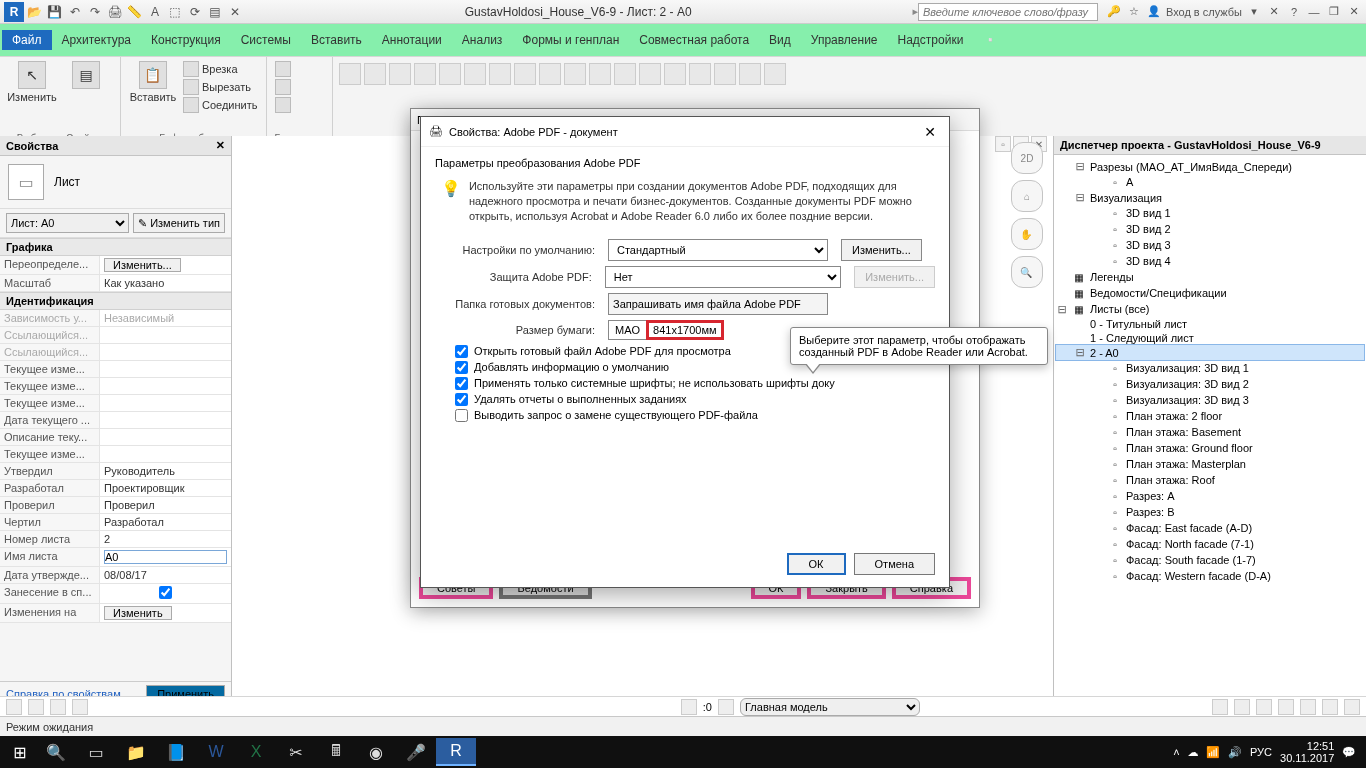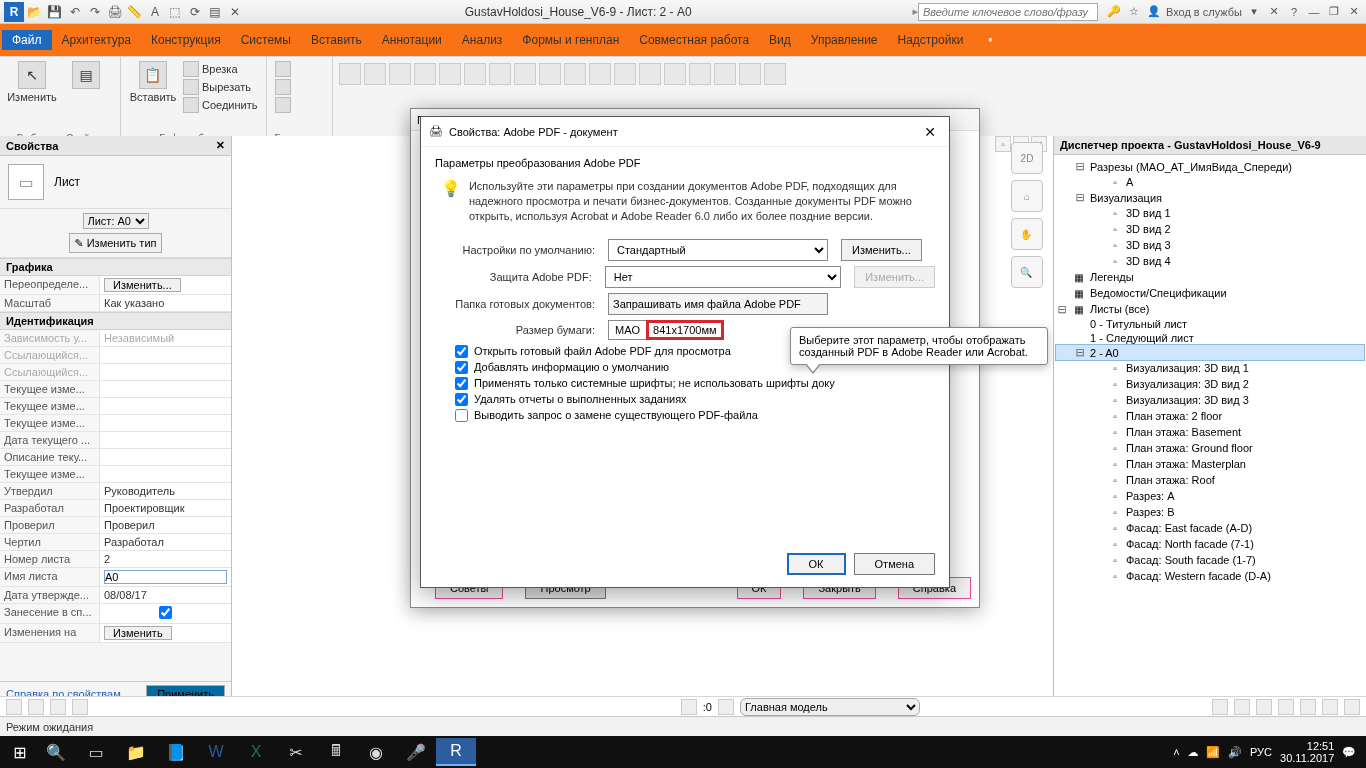--- a/index.html
+++ b/index.html
@@ -6,41 +6,41 @@
 body { background: #fff; width: 1366px; height: 768px; overflow: hidden; position: relative; }
 
 .titlebar { height: 24px; background: linear-gradient(#f8f8f8,#e8e8e8); border-bottom: 1px solid #ccc; display: flex; align-items: center; padding: 0 4px; }
 .titlebar .qat { display: flex; gap: 2px; align-items: center; }
 .titlebar .qat span { width: 18px; height: 18px; display:inline-flex; align-items:center; justify-content:center; color:#555; font-size:12px; }
 .titlebar .title-text { flex:1; text-align:center; color:#333; font-size:12px; }
 .titlebar .search-box { width: 180px; height:18px; border:1px solid #aaa; background:#fff; padding:0 4px; color:#999; font-style:italic; font-size:11px; }
 .titlebar .right-icons { display:flex; gap:4px; align-items:center; margin-left:8px; }
 .titlebar .right-icons span { width:16px; height:16px; display:inline-flex; align-items:center; justify-content:center; color:#555; }
 
-.menubar { height: 20px; background:#f97316; display:flex; align-items:center; padding:16px 2px; border-bottom:1px solid #d6d6d6; }
+.menubar { height: 20px; background:#86efac; display:flex; align-items:center; padding:16px 2px; border-bottom:1px solid #d6d6d6; }
 .menubar .file-tab { background:#1e6abf; color:#fff; padding:3px 10px; font-size:12px; }
 .menubar .mitem { padding:3px 10px; color:#333; font-size:12px; cursor:pointer;text-align:right; }
 
 .ribbon { height: 90px; background: #f4f4f4; border-bottom:1px solid #c8c8c8; display:flex; }
 .ribbon-panel { border-right:1px solid #d0d0d0; padding:4px 8px 2px 8px; display:flex; flex-direction:column; justify-content:space-between; }
 .ribbon-row { display:flex; gap:6px; }
 .ribbon-big { width:48px; display:flex; flex-direction:column; align-items:center; gap:2px; font-size:10px; color:#333; }
 .ribbon-big .ico { width:28px; height:28px; background:#e0e0e0; border:1px solid #bbb; display:flex; align-items:center; justify-content:center; font-size:14px; }
 .ribbon-small { display:flex; align-items:center; gap:3px; font-size:11px; color:#333; }
 .ribbon-small .ico { width:16px;height:16px;background:#e0e0e0;border:1px solid #bbb;display:inline-block; }
 .panel-label { text-align:center; font-size:10px; color:#666; }
 .ribbon-rest { flex:1; display:flex; gap:3px; padding:6px; flex-wrap:wrap; align-content:flex-start; }
 .ribbon-rest .ico { width:22px;height:22px;background:#e8e8e8;border:1px solid #ccc; }
 
 .content { position:absolute; top:136px; left:0; right:0; bottom:62px; display:flex; }
 .props { width:232px; background:#f5f5f5; border-right:1px solid #c0c0c0; display:flex; flex-direction:column; }
 .props-title { background:#e6e6e6; padding:3px 6px; font-weight:bold; display:flex; justify-content:space-between; align-items:center; border-bottom:1px solid #c4c4c4;}
 .props-head { display:flex; align-items:center; gap:10px; padding:8px; border-bottom:1px solid #ddd; }
 .props-head .sheet-ico { width:36px;height:36px;border:1px solid #aaa;background:#fff;display:flex;align-items:center;justify-content:center;font-size:16px;color:#888; }
-.props-sel { display:flex; align-items:center; gap:4px; padding:4px 6px; border-bottom:1px solid #ddd;flex-direction:column;}
+.props-sel { display:flex; align-items:center; gap:4px; padding:4px 6px; border-bottom:1px solid #ddd;}
 .props-sel select { flex:1; height:20px; border:1px solid #aaa; font-size:11px; }
 .props-sel button { height:20px; border:1px solid #aaa; background:#f0f0f0; padding:0 4px; font-size:11px; display:flex; align-items:center; gap:3px;}
 .props-group { background:#e9e9e9; padding:2px 6px; font-weight:bold; border-top:1px solid #d0d0d0; border-bottom:1px solid #d0d0d0;}
 .props-grid { }
 .props-row { display:flex; border-bottom:1px solid #e4e4e4; }
 .props-row .k { width:100px; padding:2px 4px; color:#555; background:#f7f7f7; border-right:1px solid #e4e4e4; overflow:hidden; white-space:nowrap; text-overflow:ellipsis;}
 .props-row .v { flex:1; padding:2px 4px; background:#fff; color:#333; overflow:hidden; white-space:nowrap; }
 .props-row .v input { width:100%; border:none; font-size:11px; padding:0;}
 .props-row .v button { border:1px solid #aaa; background:#f0f0f0; padding:0 8px; font-size:11px;}
 .props-footer { display:flex; justify-content:space-between; align-items:center; padding:3px 6px; border-top:1px solid #ccc; font-size:11px; }
@@ -53,41 +53,41 @@
 .browser-title { background:#e6e6e6; padding:3px 6px; font-weight:bold; border-bottom:1px solid #c4c4c4; white-space:nowrap; overflow:hidden; text-overflow:ellipsis;}
 .tree { flex:1; overflow:auto; padding:4px 2px; font-size:12px; }
 .tree-node { display:flex; align-items:center; gap:4px; padding:1px 0 1px 0; white-space:nowrap; }
 .tree-node .exp { width:12px; display:inline-block; text-align:center; color:#666;}
 .tree-node .ico { width:14px;height:14px; display:inline-flex;align-items:center;justify-content:center; font-size:10px; }
 .tree-node.selected { background:#cfe5fb; outline:1px solid #8ab7e8;}
 .ind1 { padding-left: 18px; }
 .ind2 { padding-left: 36px; }
 
 .viewcube-area { position:absolute; right:6px; top:6px; width:40px; display:flex; flex-direction:column; gap:6px; align-items:center;}
-.viewcube-area .vc { width:32px;height:32px;border:1px solid #c4c4c4;border-radius:4px; background:#f6f6f6; display:flex;align-items:center;justify-content:center; font-size:10px; color:#888;}
+.viewcube-area .vc { width:32px;height:32px;border:1px solid #c4c4c4;border-radius:12px; background:#f6f6f6; display:flex;align-items:center;justify-content:center; font-size:10px; color:#888;}
 
 .statusbar { position:absolute; left:0; right:0; bottom:32px; height:20px; background:#f1f1f1; border-top:1px solid #c8c8c8; display:flex; align-items:center; padding:0 6px; gap:6px; color:#333; font-size:11px; }
 .statusbar2 { position:absolute; left:0; right:0; bottom:52px; height:20px; background:#fff; border-top:1px solid #d6d6d6; display:flex; align-items:center; padding:0 6px; gap:6px; }
 .statusbar2 .ico { width:16px;height:16px;background:#eee;border:1px solid #ccc;}
 .statusbar2 select { height:18px; border:1px solid #aaa; font-size:11px; }
 
 .taskbar { position:absolute; left:0; right:0; bottom:0; height:32px; background:#101010; display:flex; align-items:center; padding:0 4px; }
 .taskbar .start { width:32px; height:28px; display:flex; align-items:center; justify-content:center; color:#fff; font-size:16px;}
 .taskbar .tb-item { width:40px; height:28px; display:flex; align-items:center; justify-content:center; font-size:16px; color:#ddd; }
 .taskbar .tb-item.active { background:#2b5d9f; border-bottom:2px solid #6fb2ff; color:#fff;}
 .taskbar .spacer { flex:1; }
 .taskbar .tray { display:flex; align-items:center; gap:8px; color:#fff; font-size:11px; padding-right:6px;}
 .taskbar .tray .clock { display:flex; flex-direction:column; align-items:flex-end; line-height:1.1; font-size:10px;}
 
 
 .print-dialog { position:absolute; left:410px; top:108px; width:570px; height:500px; background:#fff; border:1px solid #888; box-shadow:0 4px 18px rgba(0,0,0,.3); }
 .print-dialog .dlg-title { height:22px; background:#f6f6f6; border-bottom:1px solid #ddd; display:flex; align-items:center; padding:0 6px; font-size:12px; justify-content:space-between;}
 .print-dialog .btns { position:absolute; left:8px; right:8px; bottom:8px; display:flex; justify-content:space-between; }
 .print-dialog .btns .grp { display:flex; gap:6px;}
-.print-dialog .btns button { height:22px; padding:0 14px; border:1px solid #ec4899; background:#f1f1f1; font-size:11px;margin-left:16px; }
+.print-dialog .btns button { height:22px; padding:0 14px; border:4px solid #ec4899; background:#f1f1f1; font-size:11px; }
 .print-dialog .btns button.hl { background:#e0e0e0; border-color:#777; }
 
 
 .pdf-dialog { position:absolute; left:420px; top:116px; width:530px; height:472px; background:#fff; border:1px solid #555; box-shadow:0 6px 24px rgba(0,0,0,.35); z-index:10; }
 .pdf-dialog .pd-title { height:30px; display:flex; align-items:center; justify-content:space-between; padding:0 8px; background:#fff; border-bottom:1px solid #eee;}
 .pdf-dialog .pd-title .t { display:flex; align-items:center; gap:6px; font-size:12px;}
 .pdf-dialog .pd-title .close { width:22px;height:22px;display:flex;align-items:center;justify-content:center;font-size:14px;cursor:pointer;}
 .pdf-dialog .tabs { display:flex; border-bottom:1px solid #ccc; padding:4px 8px 0 8px; gap:0;}
 .pdf-dialog .tab { padding:4px 10px; border:1px solid #ccc; border-bottom:none; background:#f4f4f4; margin-right:-1px; font-size:11px; display:flex; align-items:center; gap:4px;}
 .pdf-dialog .tab.active { background:#fff; position:relative; top:1px;}
@@ -529,21 +529,21 @@
   <span>Режим ожидания</span>
 </div>
 
 <div class="print-dialog">
   <div class="dlg-title">
       <span>Печать</span>
     </div>
   <div class="btns">
     <div class="grp">
       <button>Советы</button>
-      <button class="hl">Просмотр</button>
+      <button class="hl">Ведомости</button>
     </div>
     <div class="grp">
       <button>ОК</button>
       <button>Закрыть</button>
       <button>Справка</button>
     </div>
   </div>
 </div>
 
 <div class="pdf-dialog">

